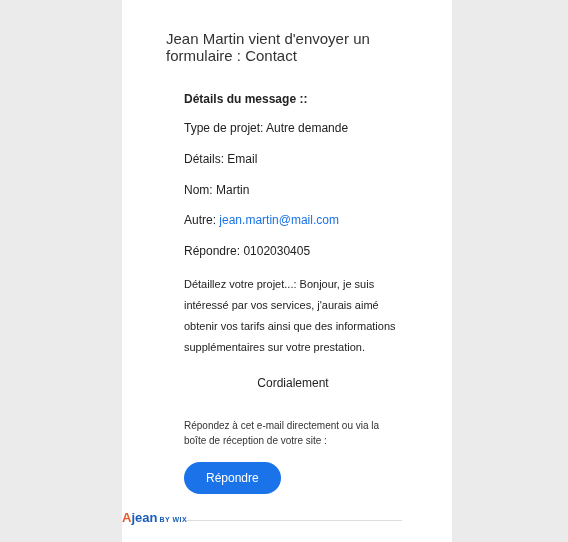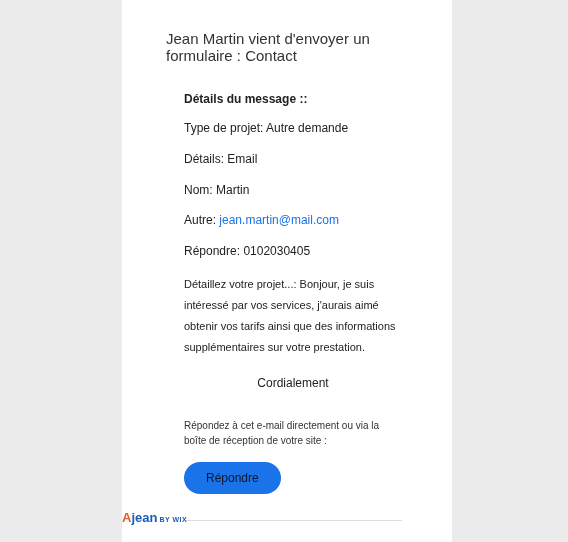--- a/index.html
+++ b/index.html
@@ -63,21 +63,21 @@
     text-align: center;
   }
   .reply-hint {
     font-size: 10px;
     color: #333;
     line-height: 1.5;
     margin-bottom: 14px;
   }
   .reply-btn {
     background: #1a73e8;
-    color: #0f172a;
+    color: #ffffff;
     border: none;
     border-radius: 18px;
     padding: 9px 22px;
     font-size: 12px;
     cursor: pointer;
   }
   .divider {
     border: none;
     border-top: 1px solid #ddd;
     margin-top: 26px;

